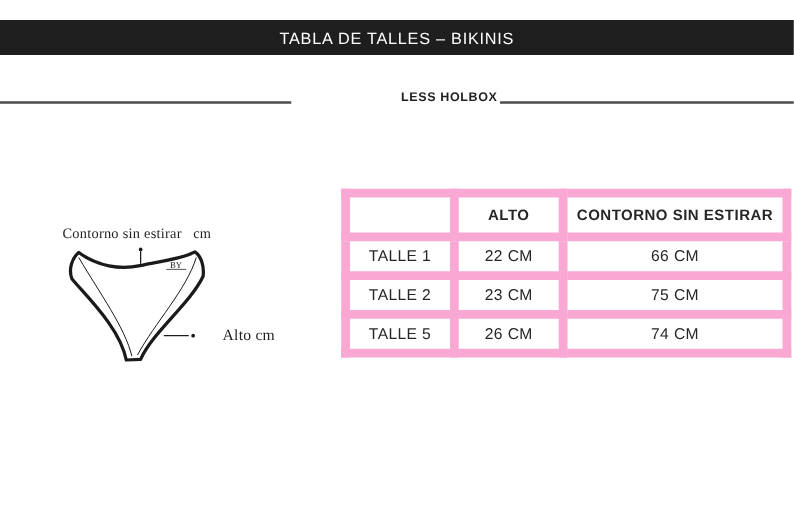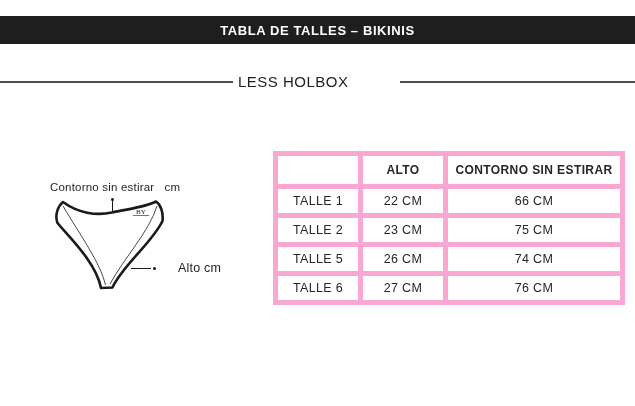--- a/index.html
+++ b/index.html
@@ -7,48 +7,48 @@
     width:635px;height:406px;position:relative;background:#ffffff;
     font-family:"Liberation Sans", sans-serif;overflow:hidden;
   }
 
   
   .top-banner{
     position:absolute;left:0;top:16px;width:635px;height:28px;
     background:#1e1e1e;display:flex;align-items:center;justify-content:center;
   }
   .top-banner .title{
-    color:#ffffff;font-size:13px;font-weight:700;letter-spacing:0.6px;
+    color:#ffffff;font-size:13px;font-weight:400;letter-spacing:0.6px;
   }
 
   
   .subtitle-line{position:absolute;top:81px;height:2px;background:#4d4d4d;}
   .subtitle-line.left{left:0;width:233px;}
   .subtitle-line.right{left:400px;width:235px;}
   .subtitle-text{
-    position:absolute;top:73px;left:238px;width:160px;text-align:left;
-    font-size:15px;font-weight:400;letter-spacing:0.5px;color:#1f1f1f;
+    position:absolute;top:73px;left:238px;width:160px;text-align:right;
+    font-size:10px;font-weight:700;letter-spacing:0.5px;color:#1f1f1f;
   }
 
   
   .diagram-label{
-    position:absolute;color:#1f1f1f;white-space:pre;
+    position:absolute;color:#1f1f1f;white-space:pre;font-family:Liberation Serif, serif;
   }
   .label-contorno{left:50px;top:181px;font-size:11.5px;letter-spacing:0.2px;}
   .label-alto{left:178px;top:261px;font-size:12.5px;letter-spacing:0.2px;}
 
   .diagram-svg{position:absolute;left:0;top:0;}
 
   
   .size-table{
     position:absolute;left:273px;top:151px;border-collapse:collapse;
     color:#262626;
   }
   .size-table td,.size-table th{
-    border:5px solid #f9a8d4;text-align:center;vertical-align:middle;
+    border:7px solid #f9a8d4;text-align:center;vertical-align:middle;
     padding:0;background:#ffffff;
   }
   .size-table thead th{
     height:28px;font-size:12px;font-weight:600;letter-spacing:0.4px;
   }
   .size-table tbody td{
     height:24px;font-size:12.5px;font-weight:400;letter-spacing:0.3px;
   }
   .col-talle{width:80px;}
   .col-alto{width:80px;}
@@ -115,19 +115,14 @@
     <tr>
       <td>TALLE 2</td>
       <td>23 CM</td>
       <td>75 CM</td>
     </tr>
     <tr>
       <td>TALLE 5</td>
       <td>26 CM</td>
       <td>74 CM</td>
     </tr>
-    <tr>
-      <td>TALLE 6</td>
-      <td>27 CM</td>
-      <td>76 CM</td>
-    </tr>
   </tbody>
 </table>
 
 </body></html>

